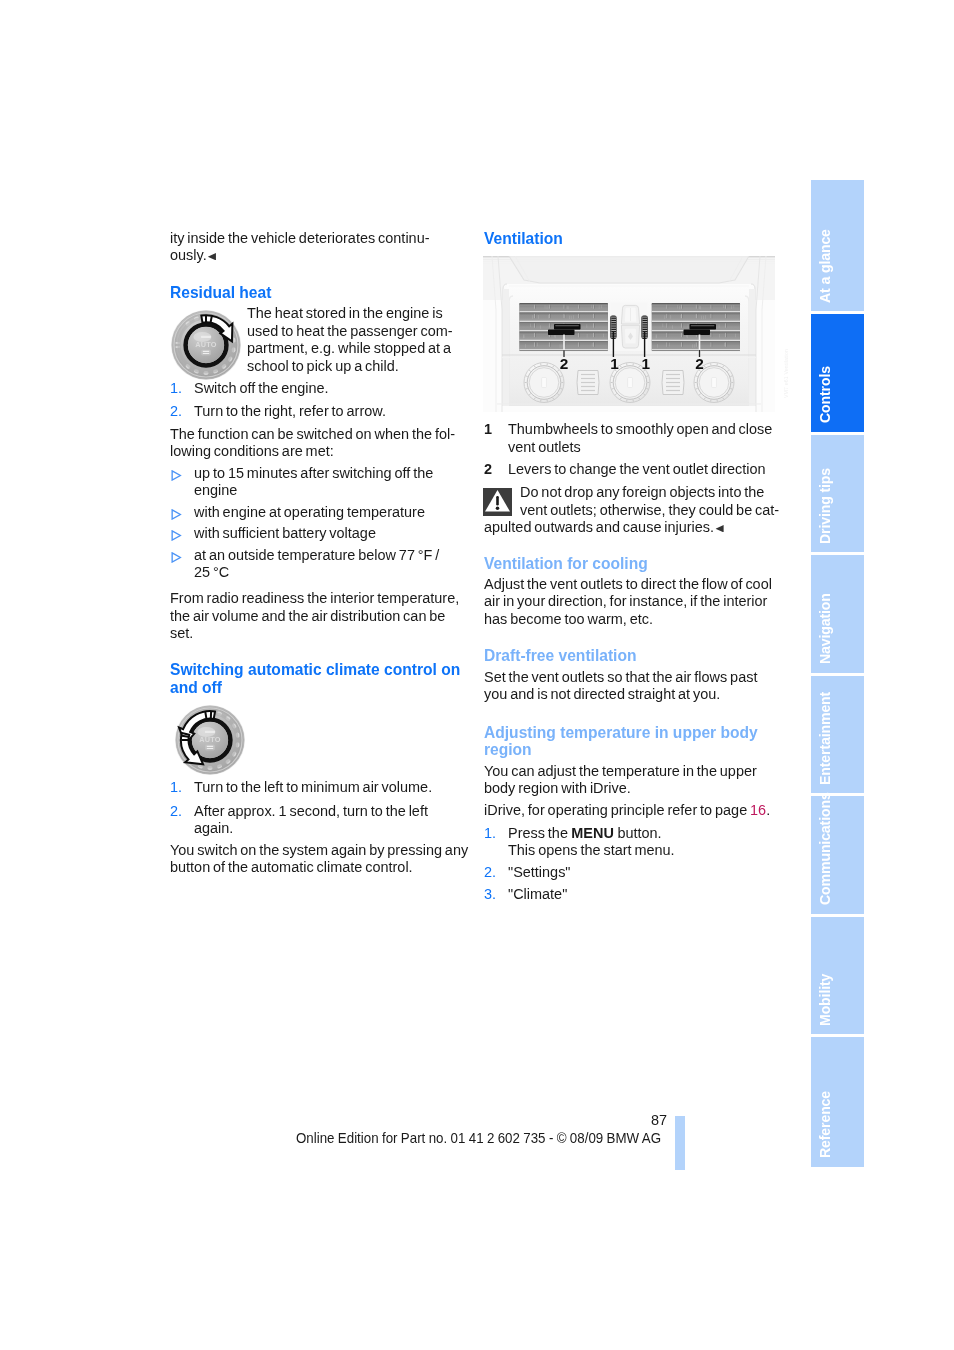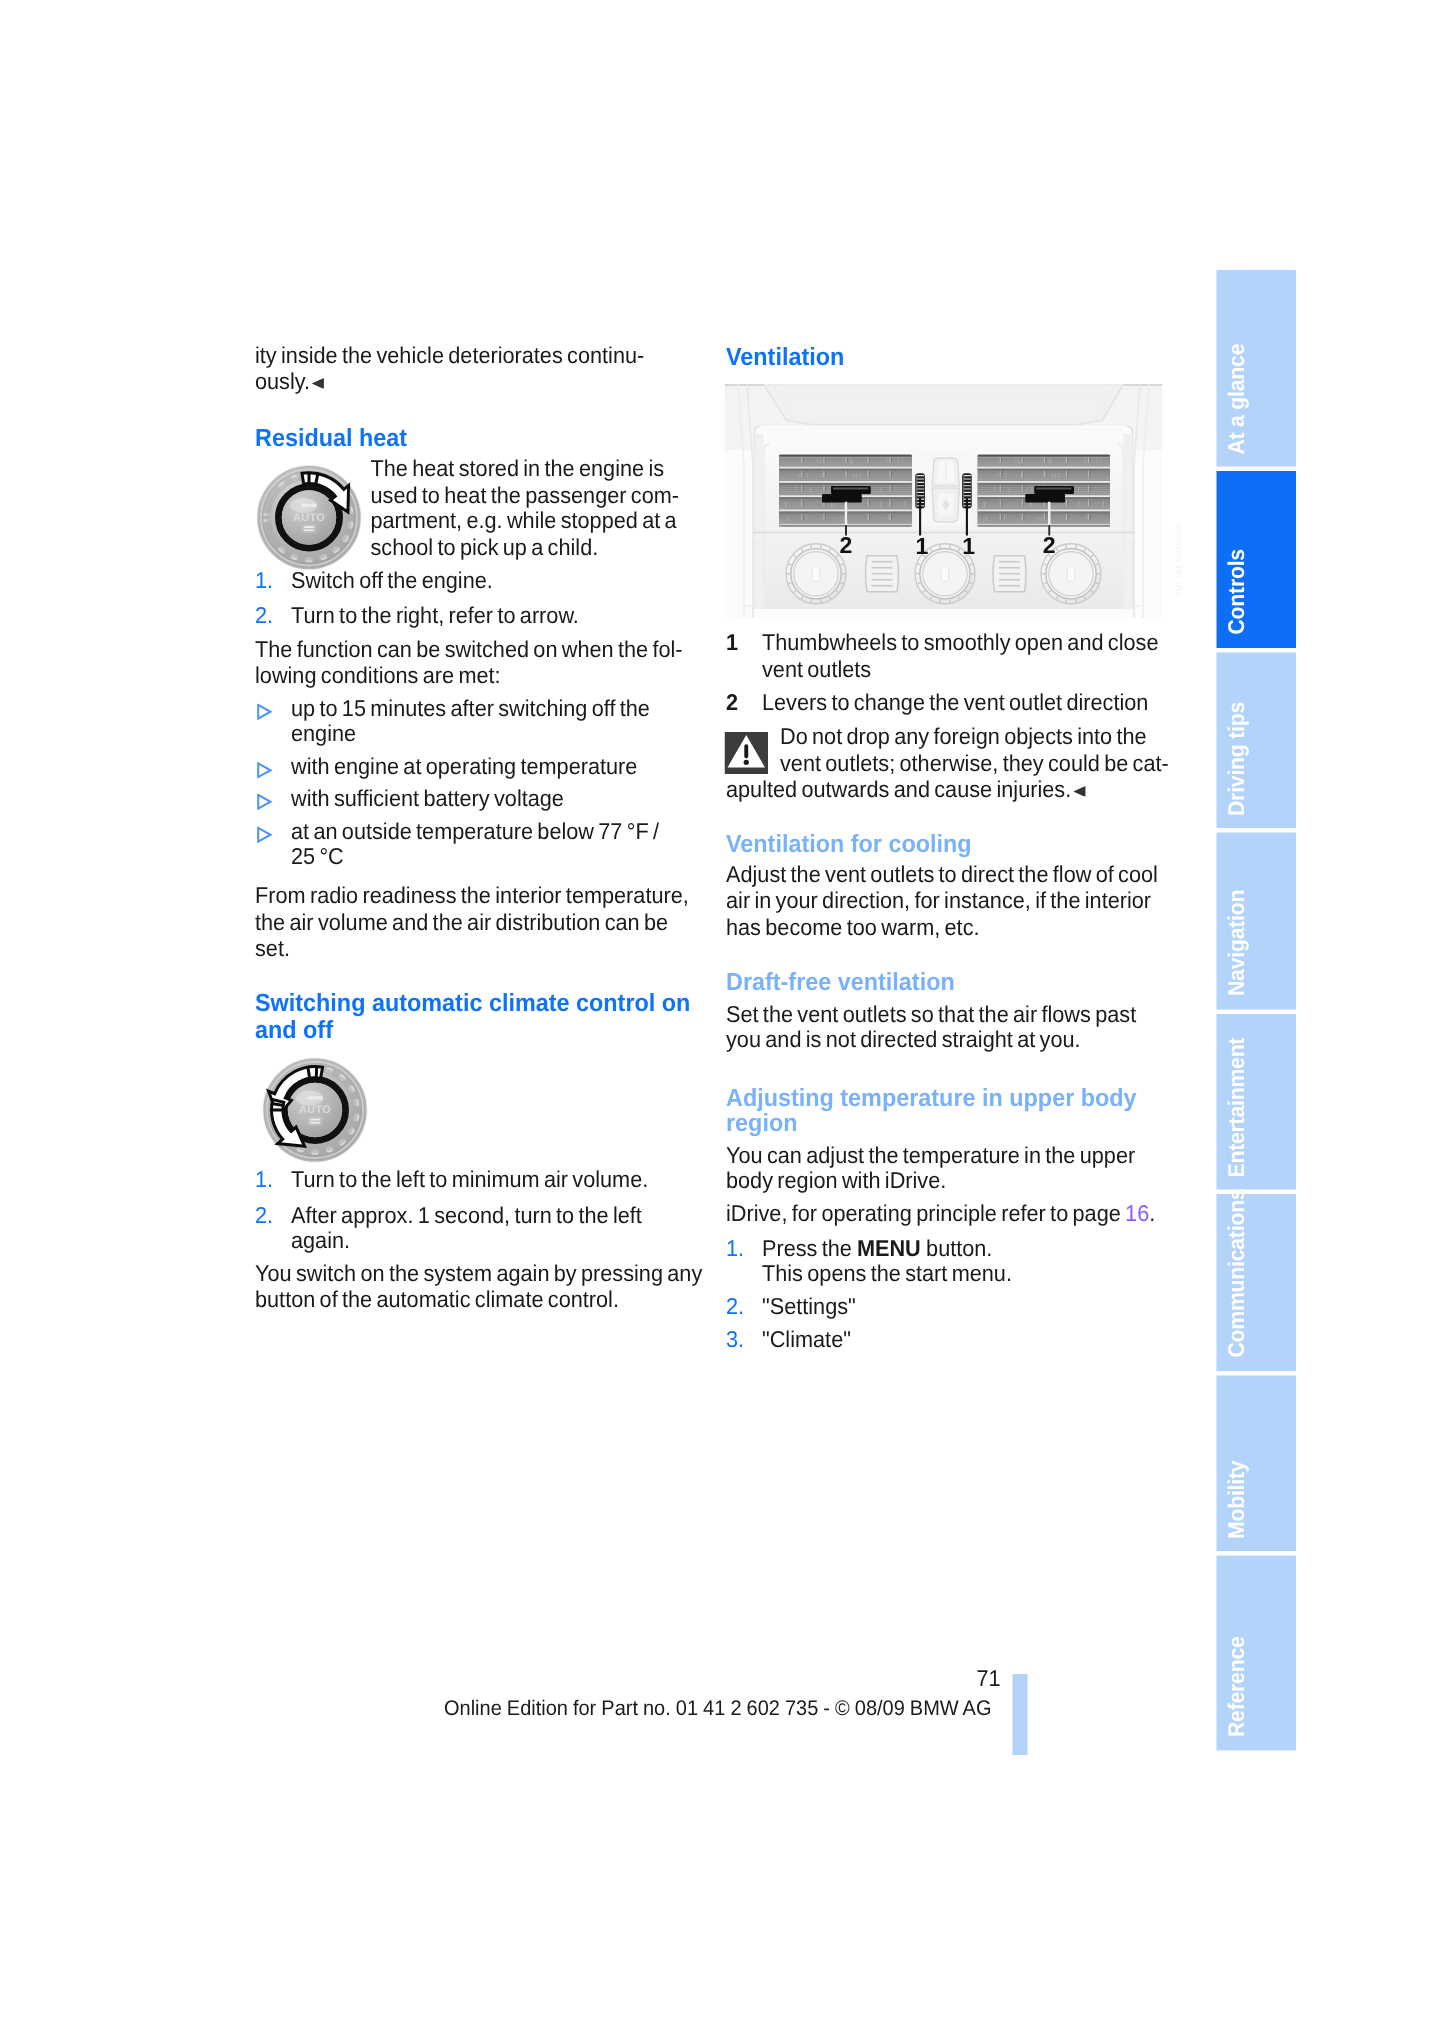--- a/index.html
+++ b/index.html
@@ -9,21 +9,21 @@
 
   
   .tx{position:absolute;transform:scaleX(0.945);transform-origin:0 0;
       white-space:pre;color:#1a1a1a;font-size:15.3px;line-height:17.4px;word-spacing:-1.2px;}
   .hd{position:absolute;transform:scaleX(0.945);transform-origin:0 0;
       white-space:pre;color:#0d73f8;font-size:16.5px;line-height:17.8px;font-weight:bold;}
   .hd.light{color:#79b2fa;}
   .num{position:absolute;transform:scaleX(0.945);transform-origin:0 0;
        color:#0d73f8;font-size:15.3px;line-height:17.4px;white-space:pre;}
   .num.blk{color:#1a1a1a;font-weight:bold;}
-  .bl{color:#8b5cf6;margin-top:24px;}
+  .bl{color:#be185d;margin-top:24px;}
   .bd{font-weight:bold;}
 
   .tri{position:absolute;}
 
   
   .tabs{position:absolute;left:811px;top:180px;width:53px;}
   .tab{position:relative;width:53.1px;background:#b3d3fb;margin-bottom:3px;}
   .tab.active{background:#0e6ef5;}
   .tab span{position:absolute;left:13.6px;bottom:8.8px;white-space:nowrap;color:#ffffff;
             font-size:15.2px;font-weight:bold;letter-spacing:-0.15px;line-height:0;
@@ -730,16 +730,16 @@
         <span>Communications</span>
       </div>
   <div class="tab" style="height:117.5px">
         <span>Mobility</span>
       </div>
   <div class="tab" style="height:129.3px">
         <span>Reference</span>
       </div>
 </div>
 
-<div class="tx" style="left:651px;top:1110.5px;">71</div>
+<div class="tx" style="left:651px;top:1110.5px;">87</div>
 <div class="tx" style="left:295.5px;top:1129.8px;font-size:14.1px;word-spacing:-0.35px;">Online Edition for Part no. 01 41 2 602 735 - © 08/09 BMW AG</div>
 <div style="position:absolute;left:674.9px;top:1115.8px;width:10.1px;height:54px;background:#b3d3fb;"></div>
 </div>
 
 </body></html>

